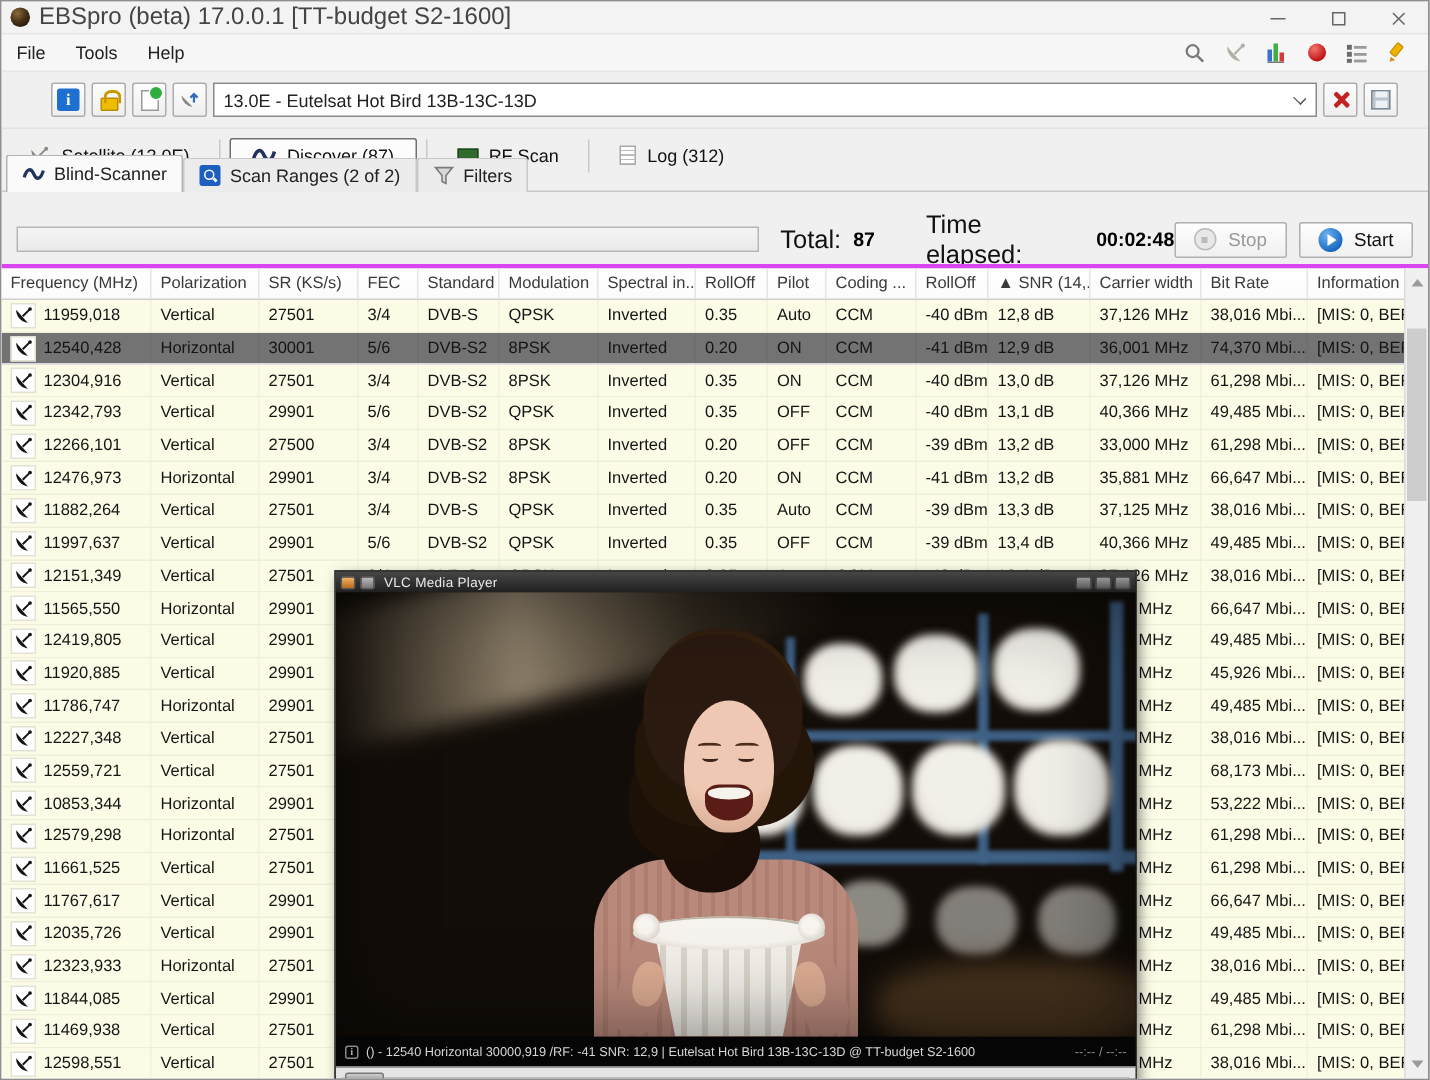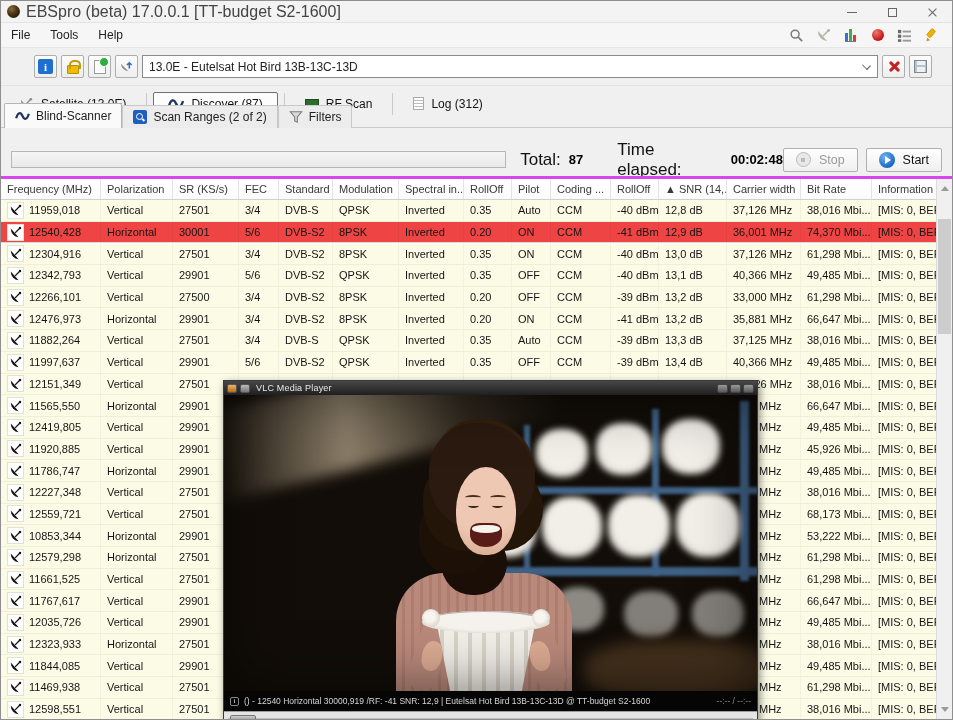--- a/index.html
+++ b/index.html
@@ -116,21 +116,21 @@
   
   .tablewrap { position:absolute; top:175px; left:0; right:0; bottom:0;
     border-top:3px solid #d946ef; background:#fff; }
   .thead { display:flex; height:21px; background:linear-gradient(#ffffff,#fbfbfb);
     border-bottom:1px solid #d0d0d0; font-size:11px; color:#3a3a3a; }
   .th { display:flex; align-items:center; padding-left:6px; border-right:1px solid #e4e4e4;
     white-space:nowrap; overflow:hidden; flex:none; }
   .tbody { position:absolute; top:21px; left:0; right:16px; bottom:0; overflow:hidden; }
   .tr { display:flex; height:21.7px; background:#fbfbe6; border-bottom:1px solid #efefd9;
     font-size:11px; color:#151515; }
-  .tr.sel { background:#ef4444; border-bottom-color:#d8d8e8; }
+  .tr.sel { background:#737373; border-bottom-color:#d8d8e8; }
   .td { display:flex; align-items:center; padding-left:6px; border-right:1px solid rgba(0,0,0,0.04);
     white-space:nowrap; overflow:hidden; flex:none; }
   .td.tail { padding-left:32px; }
   .c-freq{width:100px;} .c-pol{width:72px;} .c-sr{width:66px;} .c-fec{width:40px;}
   .c-std{width:54px;} .c-mod{width:66px;} .c-spec{width:65px;} .c-roll{width:48px;}
   .c-pilot{width:39px;} .c-coding{width:60px;} .c-rf{width:48px;} .c-snr{width:68px;}
   .c-carrier{width:74px;} .c-bit{width:71px;} .c-info{width:66px; flex:1; border-right:none;}
   .dishbox { width:17px; height:17px; background:#fff; border:1px solid #e2e2d2;
     margin-right:5px; display:flex; align-items:center; justify-content:center; flex:none; }
 

